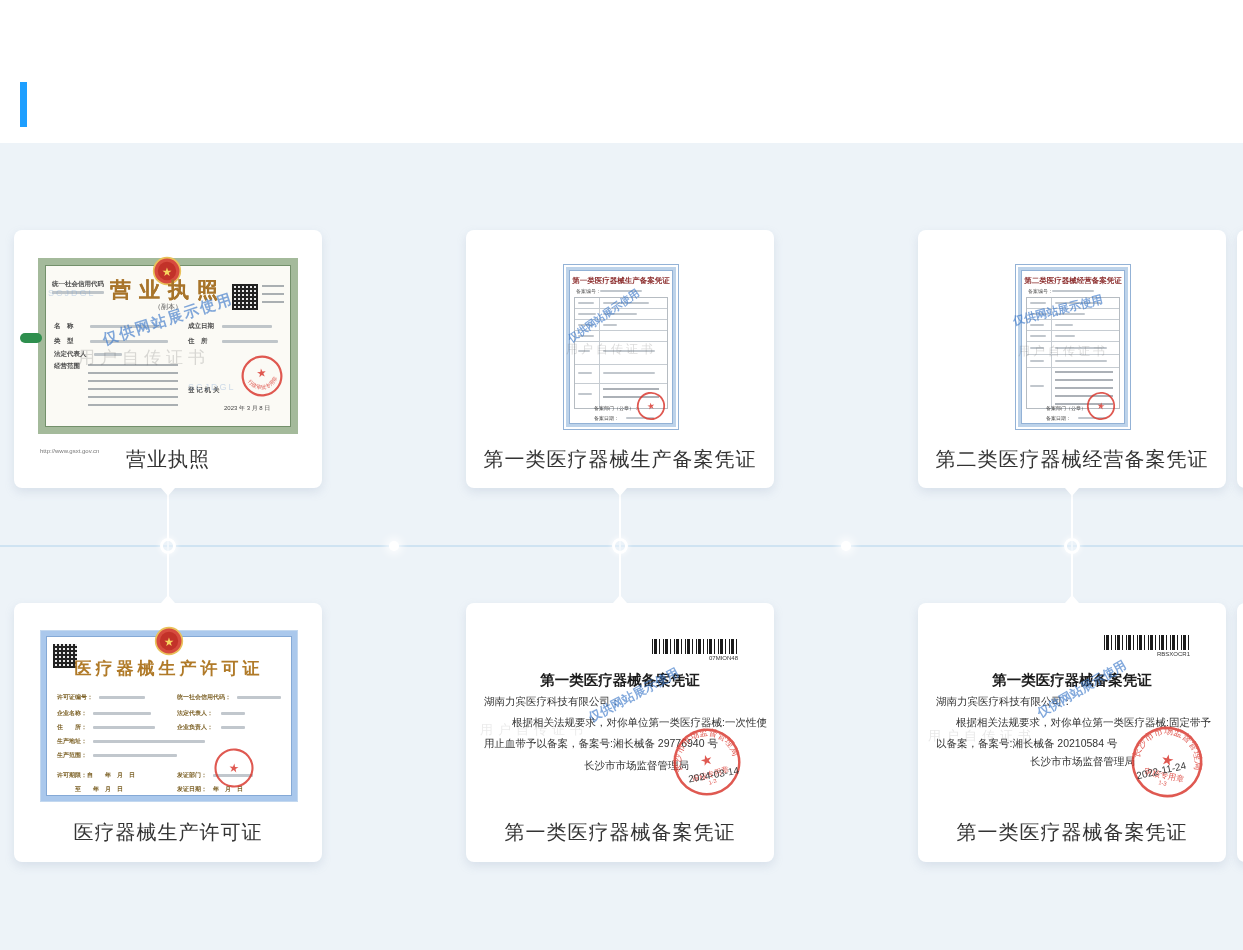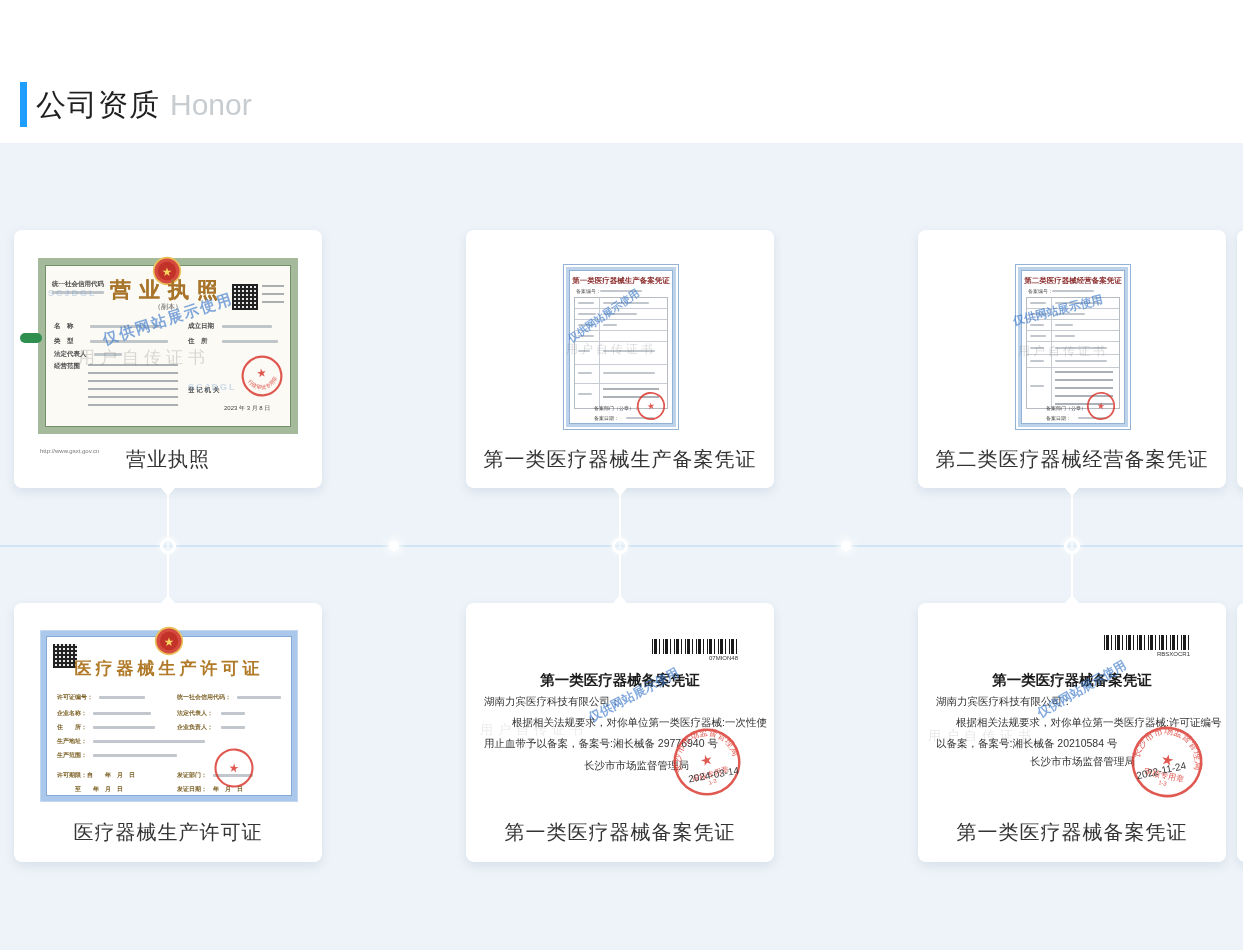--- a/index.html
+++ b/index.html
@@ -31,21 +31,21 @@
   .partial{left:1237px;width:40px}
   .partial::after{display:none}
   .card .clabel{position:absolute;top:216px;left:0;width:100%;text-align:center;
         font-size:20px;color:#333;letter-spacing:1px}
   
   .cert{position:absolute}
   .cert i.bar{position:absolute;height:3px;background:#98a2ac;opacity:.6;border-radius:1px;filter:blur(.4px)}
   .cert .lines{position:absolute;background:repeating-linear-gradient(180deg,rgba(90,100,112,.5) 0 2.5px,transparent 2.5px 8px);filter:blur(.35px)}
   .wm-blue{position:absolute;color:rgba(62,122,202,.65);white-space:nowrap;font-weight:bold;z-index:5}
   .wm-gray{position:absolute;color:rgba(90,90,90,.22);white-space:nowrap;letter-spacing:5px;z-index:4}
-  .wm-code{position:absolute;color:rgba(120,160,210,.35);font-weight:bold;letter-spacing:2px}
+  .wm-code{position:absolute;color:rgba(120,160,210,.35);font-weight:normal;letter-spacing:2px}
   .stamp{position:absolute;color:#d9352c;opacity:.82;z-index:6}
   .qr{background:repeating-linear-gradient(0deg,#222 0 2px,transparent 2px 4px),
                  repeating-linear-gradient(90deg,#222 0 2px,#e8e8e8 2px 4px)}
   .barcode{position:absolute;background:repeating-linear-gradient(90deg,#1a1a1a 0 1px,transparent 1px 2px,#1a1a1a 2px 5px,transparent 5px 7px,#1a1a1a 7px 8px,transparent 8px 11px)}
   .emblem{position:absolute}
   
   .cert1{left:24px;top:28px;width:260px;height:176px;background:#fbfaf5;
          box-shadow:inset 0 0 0 7px #a4ba9b,inset 0 0 0 8px #73906b,inset 0 0 0 10px #fbfaf5}
   .cert1 .fl{position:absolute;font-size:6.5px;font-weight:bold;color:#4a4a4a;white-space:nowrap}
   .cert1 .title{position:absolute;left:0;right:0;top:18px;text-align:center;font-size:21px;font-weight:bold;
@@ -74,23 +74,20 @@
   .doc .dtitle{position:absolute;left:0;right:0;text-align:center;font-size:14.5px;font-weight:bold;color:#1c1c1c}
   .doc .dtext{position:absolute;font-size:10.5px;color:#333;white-space:nowrap}
   .doc .code{position:absolute;font-size:6px;color:#333;text-align:right}
   .doc .ddate{position:absolute;font-size:10px;color:#3a3a3a;z-index:7}
 </style>
 </head>
 <body>
 
 <div class="sec-header">
   <span class="accent"></span>
-  <div class="htitle">
-    <span class="cn">公司资质</span><span class="en">Honor</span>
-  </div>
 </div>
 
 <div class="honor">
 
   <div class="tl-line"></div>
   <div class="connector" style="left:167px"></div>
   <div class="connector" style="left:619px"></div>
   <div class="connector" style="left:1071px"></div>
   <span class="dot-ring" style="left:160px"></span>
   <span class="dot-ring" style="left:612px"></span>
@@ -301,21 +298,21 @@
     <span class="wm-blue" style="left:118px;top:84px;font-size:12.5px;transform:rotate(-28deg)">仅供网站展示使用</span>
     <span class="wm-gray" style="left:14px;top:118px;font-size:13px;color:rgba(90,90,90,.12)">用户自传证书</span>
     <div class="clabel">第一类医疗器械备案凭证</div>
   </div>
 
   <div class="card row-bottom doc" style="left:918px">
     <div class="barcode" style="left:186px;top:32px;width:86px;height:15px"></div>
     <span class="code" style="left:186px;top:48px;width:86px">RBSXOCR1</span>
     <div class="dtitle" style="top:68px">第一类医疗器械备案凭证</div>
     <span class="dtext" style="left:18px;top:92px">湖南力宾医疗科技有限公司：</span>
-    <span class="dtext" style="left:38px;top:113px">根据相关法规要求，对你单位第一类医疗器械:许可证编号</span>
+    <span class="dtext" style="left:38px;top:113px">根据相关法规要求，对你单位第一类医疗器械:固定带予</span>
     <span class="dtext" style="left:18px;top:134px">以备案，备案号:湘长械备 20210584 号</span>
     <span class="dtext" style="left:112px;top:152px">长沙市市场监督管理局</span>
     <span class="ddate" style="left:218px;top:162px;transform:rotate(-12deg)">2022-11-24</span>
     <svg class="stamp" style="left:212px;top:122px;transform:rotate(12deg)" width="74" height="74" viewBox="0 0 100 100">
       <circle cx="50" cy="50" r="46" fill="none" stroke="currentColor" stroke-width="3.5"></circle>
       <defs>
           <path id="arcC6" d="M 12,50 A 38,38 0 0 1 88,50"></path>
         </defs>
       <text font-size="12.5" fill="currentColor"><textPath href="#arcC6" startOffset="50%" text-anchor="middle">长沙市市场监督管理局</textPath></text>
       <text x="50" y="54" text-anchor="middle" font-size="20" fill="currentColor">★</text>

